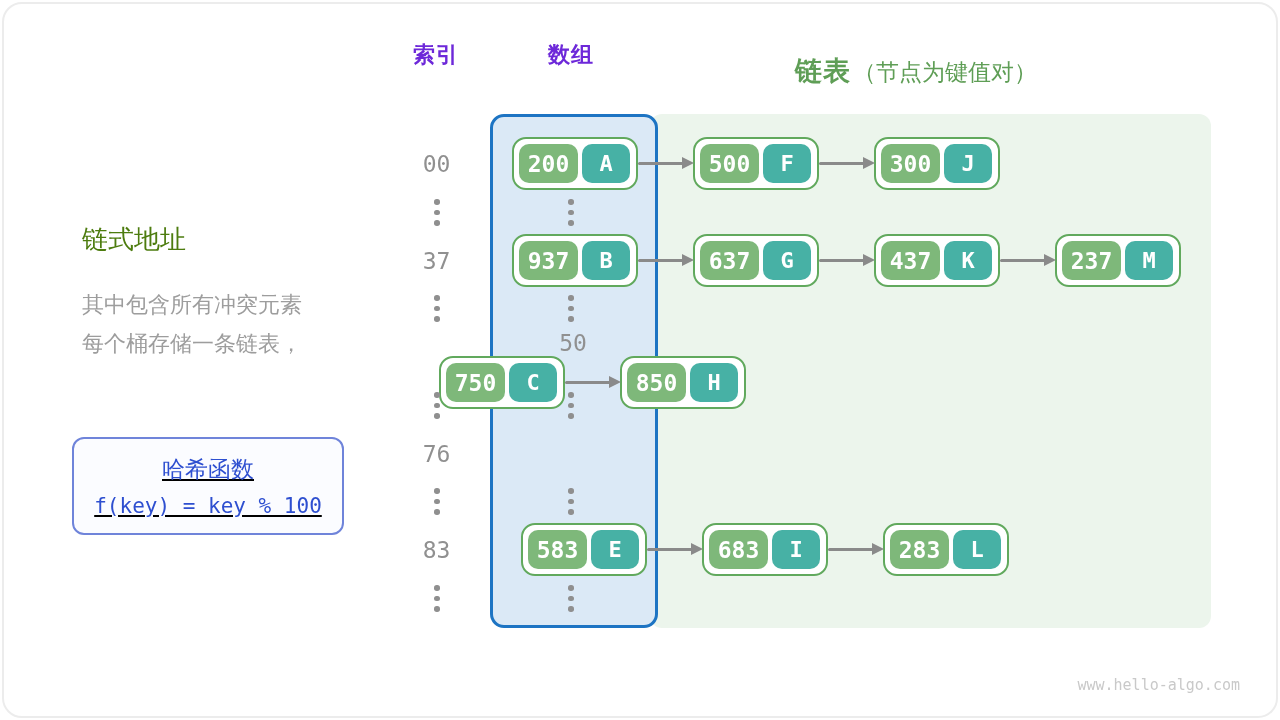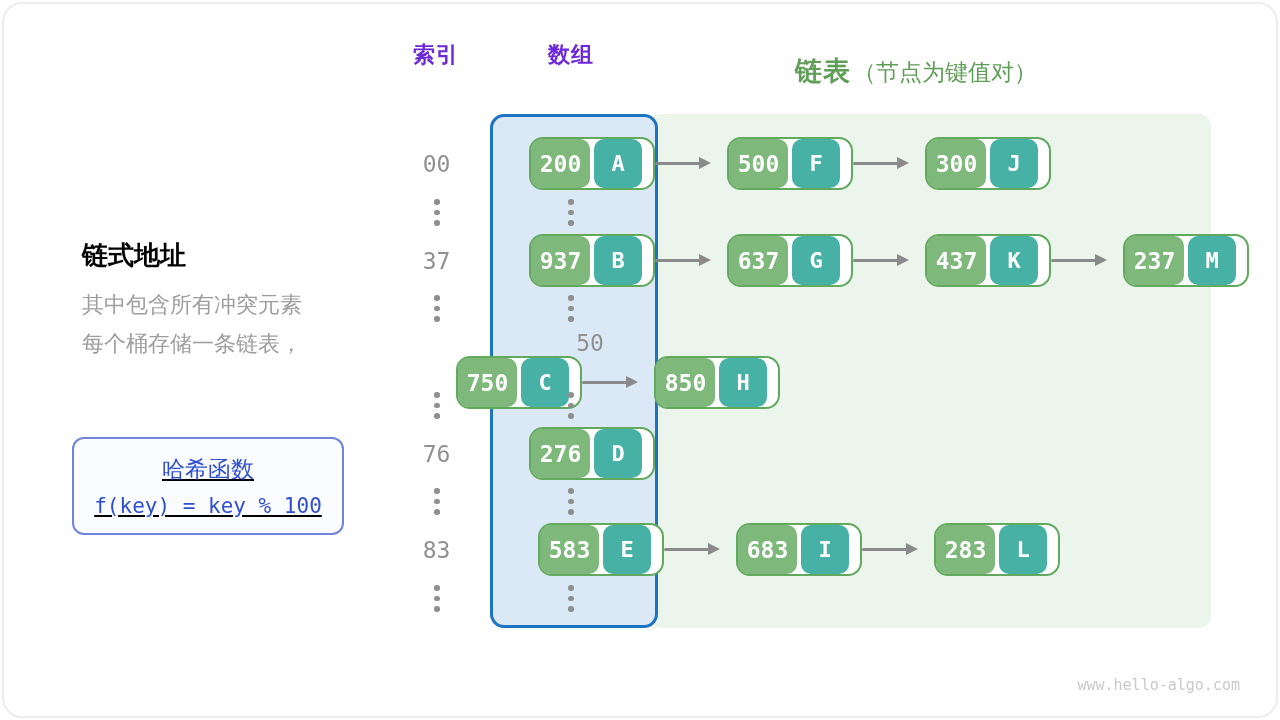--- a/index.html
+++ b/index.html
@@ -12,21 +12,21 @@
   
   .col-header{position:absolute;top:40px;font-weight:700;font-size:22px;color:#6d28d9;
               width:74px;text-align:center;letter-spacing:1px;}
   .hdr-index{left:399px;}
   .hdr-array{left:534px;}
   .hdr-list-wrap{position:absolute;top:53px;left:795px;display:flex;align-items:baseline;}
   .hdr-list{font-weight:700;font-size:27px;color:#5f9e56;letter-spacing:1px;}
   .hdr-list-note{font-size:23px;color:#5f9e56;margin-left:2px;}
 
   
-  .side-title{position:absolute;left:82px;top:222px;font-size:26px;font-weight:700;color:#000000;margin-top:16px;}
+  .side-title{position:absolute;left:82px;top:222px;font-size:26px;font-weight:400;color:#4d7c0f;}
   .side-desc{position:absolute;left:82px;top:285px;font-size:22px;line-height:39px;color:#9d9d9d;}
   .hash-box{position:absolute;left:72px;top:437px;width:272px;height:98px;box-sizing:border-box;
             background:#fbfcff;border:2.5px solid #6f84da;border-radius:12px;
             display:flex;flex-direction:column;align-items:center;justify-content:center;gap:9px;text-decoration:underline;}
   .hash-title{font-size:23px;color:#2e4fd0;}
   .hash-formula{font-family:"DejaVu Sans Mono","Liberation Mono",monospace;
                 font-size:21px;color:#2e4fd0;white-space:pre;}
 
   
   .list-area{position:absolute;left:650px;top:114px;width:561px;height:514px;
@@ -34,21 +34,21 @@
   .array-box{position:absolute;left:490px;top:114px;width:168px;height:514px;box-sizing:border-box;
              background:#dbe9f6;border:3px solid #1d74c3;border-radius:14px;}
 
   
   .row{position:absolute;left:400px;height:53px;display:flex;align-items:center;}
   .index-label{width:73px;text-align:center;
                font-family:"DejaVu Sans Mono","Liberation Mono",monospace;
                font-size:23px;color:#909090;flex:none;}
   .chain{display:flex;align-items:center;margin-left:39px;} 
   .node{flex:none;display:flex;gap:4px;box-sizing:border-box;width:126px;height:53px;
-        background:#fff;border:2.5px solid #61a95d;border-radius:14px;margin-left:17px;}
+        background:#fff;border:2.5px solid #61a95d;border-radius:14px;padding:5px;}
   .cell{display:flex;align-items:center;justify-content:center;color:#fff;
         font-family:"DejaVu Sans Mono","Liberation Mono",monospace;font-weight:700;}
   .cell-key{width:59px;background:#7eb87a;border-radius:10px;font-size:23px;}
   .cell-val{width:48px;background:#47b1a5;border-radius:10px;font-size:22px;}
   .arrow{flex:none;width:55px;height:53px;position:relative;}
   .arrow .shaft{position:absolute;left:0;right:8px;top:50%;height:3.5px;margin-top:-1.75px;
                 background:#8a8a8a;border-radius:2px;}
   .arrow .head{position:absolute;right:-1px;top:50%;margin-top:-6.5px;width:0;height:0;
                border-top:6.5px solid transparent;border-bottom:6.5px solid transparent;
                border-left:12px solid #8a8a8a;}
@@ -159,26 +159,20 @@
             <div class="head"></div>
           </div>
           <div class="node">
             <div class="cell cell-key">850</div>
             <div class="cell cell-val">H</div>
           </div>
         </div>
       </div>
       <div class="row" style="top: 427px;">
         <div class="index-label">76</div>
-        <div class="chain">
-          <div class="node">
-            <div class="cell cell-key">276</div>
-            <div class="cell cell-val">D</div>
-          </div>
-        </div>
       </div>
       <div class="row" style="top: 523px; gap: 9px;">
         <div class="index-label">83</div>
         <div class="chain">
           <div class="node">
             <div class="cell cell-key">583</div>
             <div class="cell cell-val">E</div>
           </div>
           <div class="arrow">
             <div class="shaft"></div>

